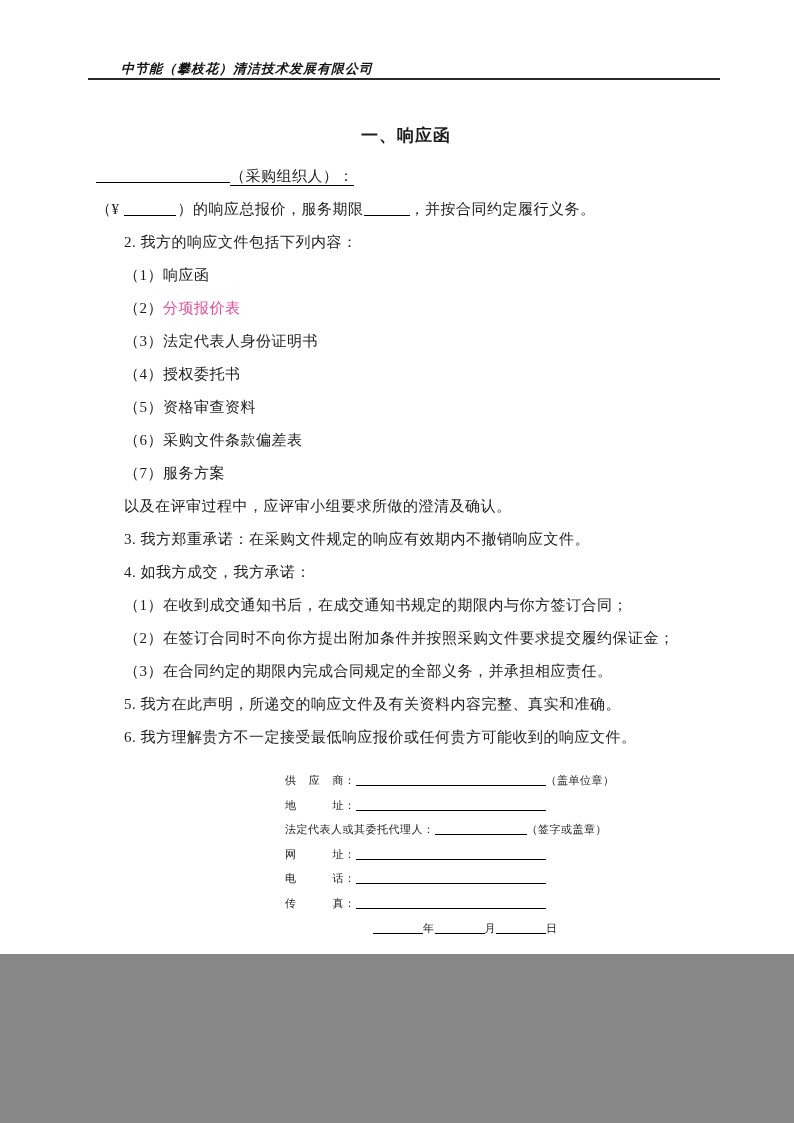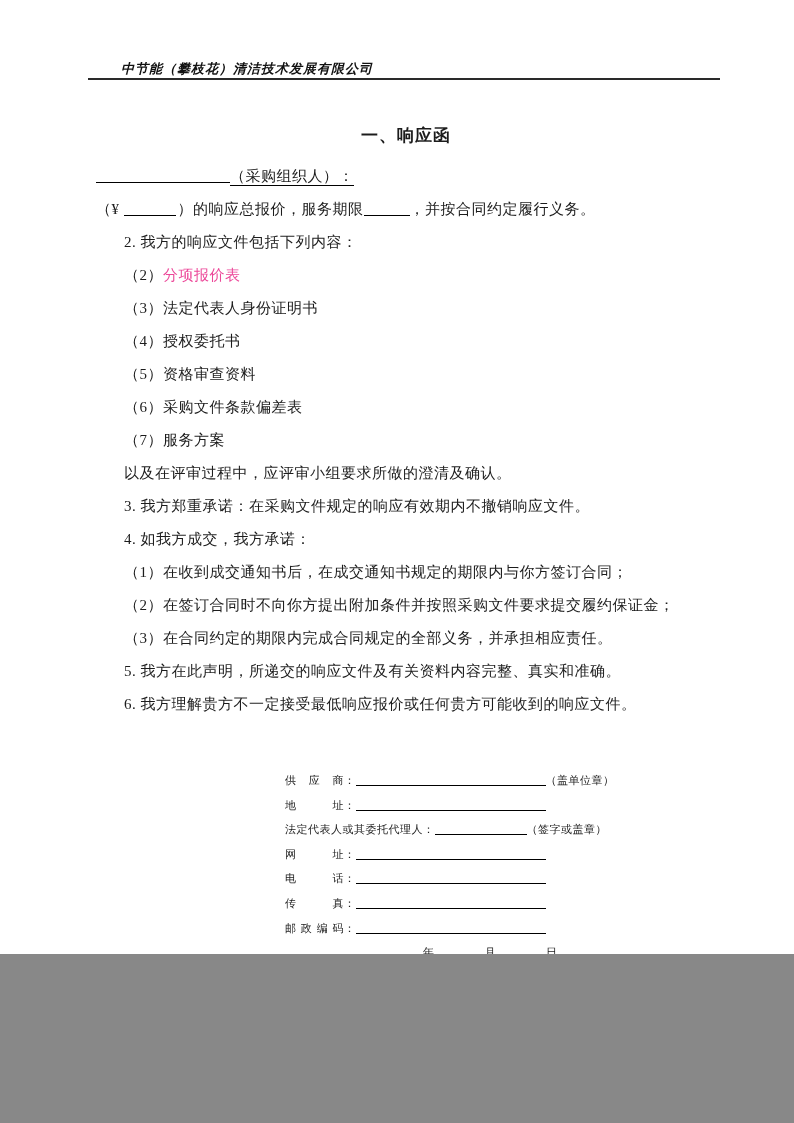--- a/index.html
+++ b/index.html
@@ -57,20 +57,21 @@
   <div class="hdr-rule"></div>
 
   <div class="content">
     <h1 class="doc-title">一、响应函</h1>
 
     <div class="line"><span class="bl bl-org"></span><span class="ul-text">（采购组织人）：</span></div>
 
     <div class="line"><span>（¥</span><span class="bl bl-amt"></span><span>）的响应总报价，服务期限</span><span class="bl bl-term"></span><span>，并按合同约定履行义务。</span></div>
 
     <div class="line indent">2. 我方的响应文件包括下列内容：</div>
+    <div class="line indent"><span>（1）</span><span>响应函</span></div>
     <div class="line indent"><span>（2）</span><span style="color: #ec4899;">分项报价表</span></div>
     <div class="line indent"><span>（3）</span><span>法定代表人身份证明书</span></div>
     <div class="line indent"><span>（4）</span><span>授权委托书</span></div>
     <div class="line indent"><span>（5）</span><span>资格审查资料</span></div>
     <div class="line indent"><span>（6）</span><span>采购文件条款偏差表</span></div>
     <div class="line indent"><span>（7）</span><span>服务方案</span></div>
     <div class="line indent">以及在评审过程中，应评审小组要求所做的澄清及确认。</div>
 
     <div class="line indent">3. 我方郑重承诺：在采购文件规定的响应有效期内不撤销响应文件。</div>
     <div class="line indent">4. 如我方成交，我方承诺：</div>
@@ -81,20 +82,19 @@
     <div class="line indent">6. 我方理解贵方不一定接受最低响应报价或任何贵方可能收到的响应文件。</div>
   </div>
 
   <div class="sig">
     <div class="sig-row"><span class="sig-label">供应商</span><span>：</span><span class="bl bl-sig"></span><span>（盖单位章）</span></div>
     <div class="sig-row"><span class="sig-label">地址</span><span>：</span><span class="bl bl-sig"></span></div>
     <div class="sig-row"><span>法定代表人或其委托代理人：</span><span class="bl bl-agent"></span><span>（签字或盖章）</span></div>
     <div class="sig-row"><span class="sig-label">网址</span><span>：</span><span class="bl bl-sig"></span></div>
     <div class="sig-row"><span class="sig-label">电话</span><span>：</span><span class="bl bl-sig"></span></div>
     <div class="sig-row"><span class="sig-label">传真</span><span>：</span><span class="bl bl-sig"></span></div>
-    <div class="sig-row"><span class="sig-label">邮政编码</span><span>：</span><span class="bl bl-sig"></span></div>
     <div class="sig-row sig-date"><span class="bl bl-date"></span><span>年</span><span class="bl bl-date"></span><span>月</span><span class="bl bl-date"></span><span>日</span></div>
   </div>
 
   <div class="ftr-rule"></div>
   <div class="ftr-num">18</div>
 
 </div>
 
 </body></html>

